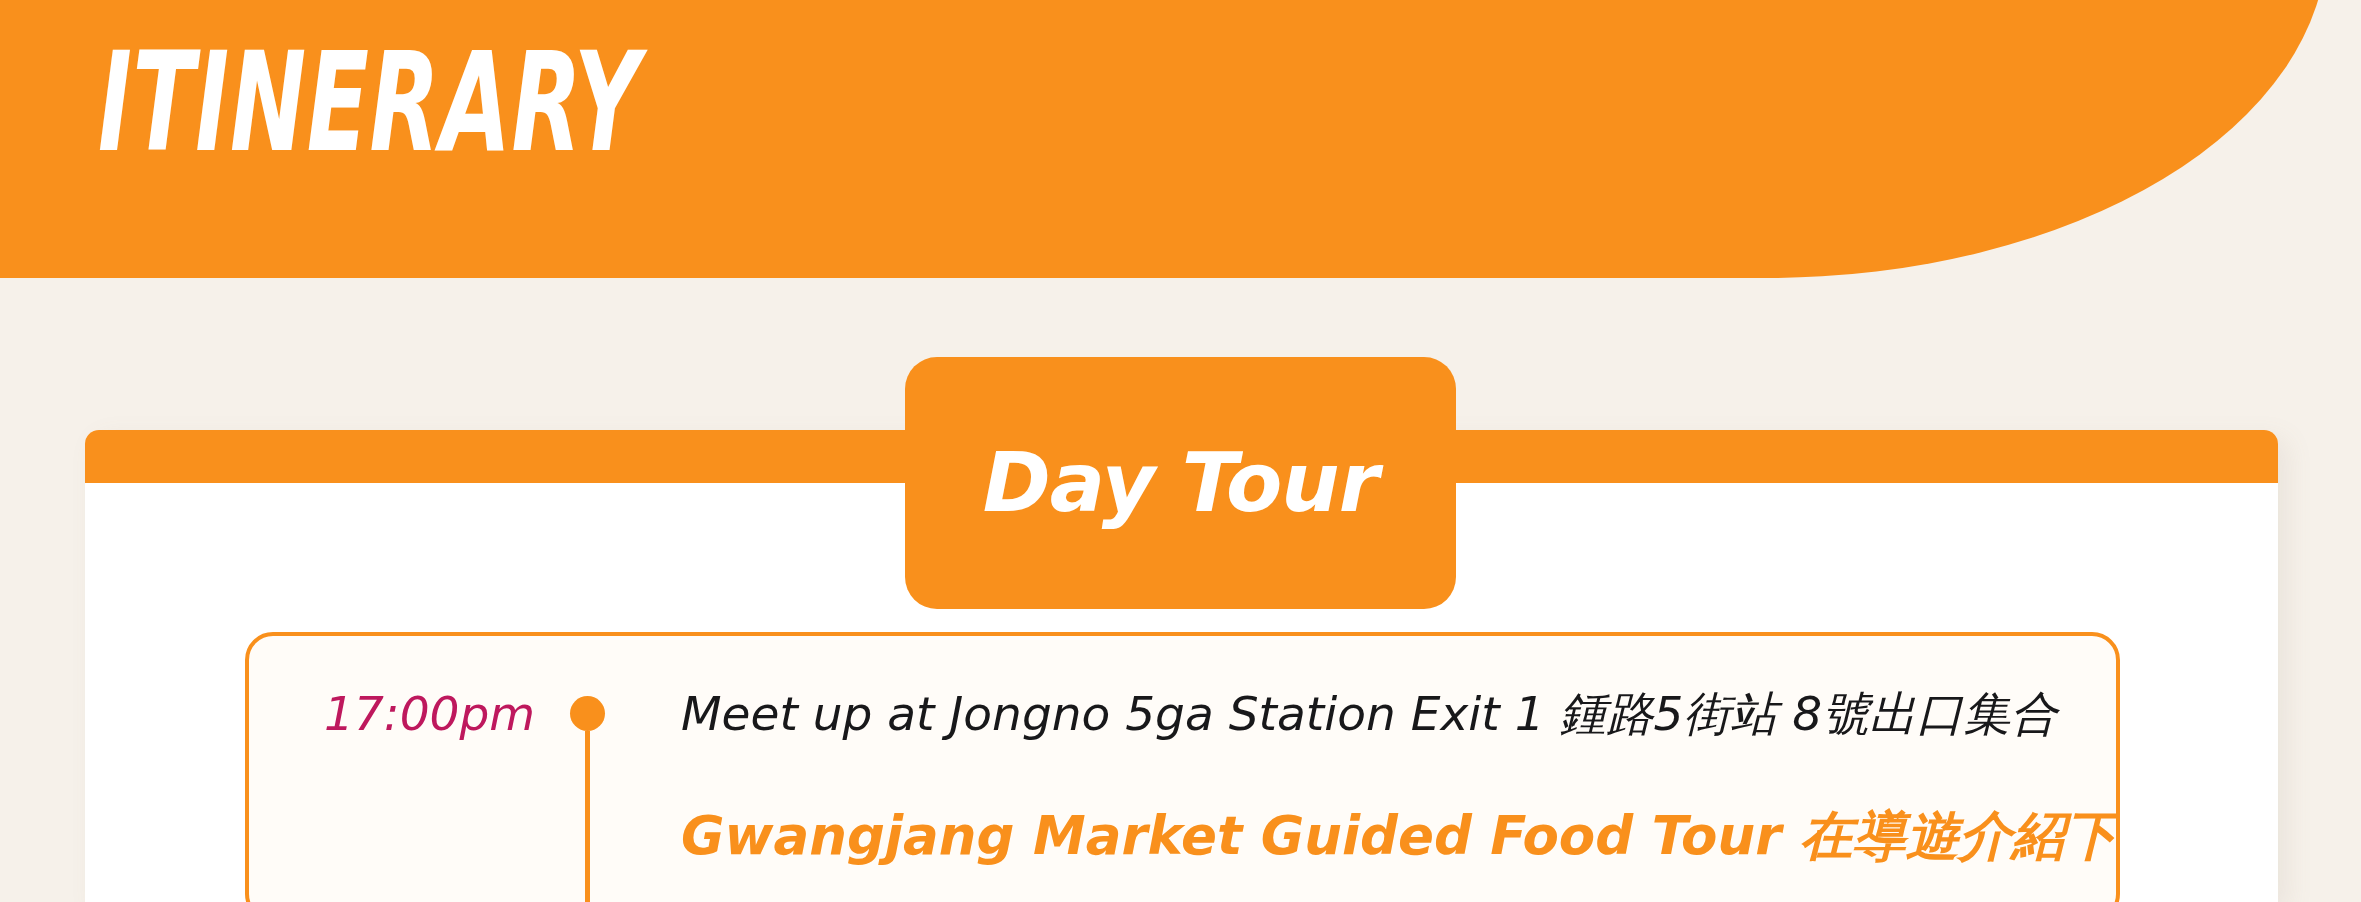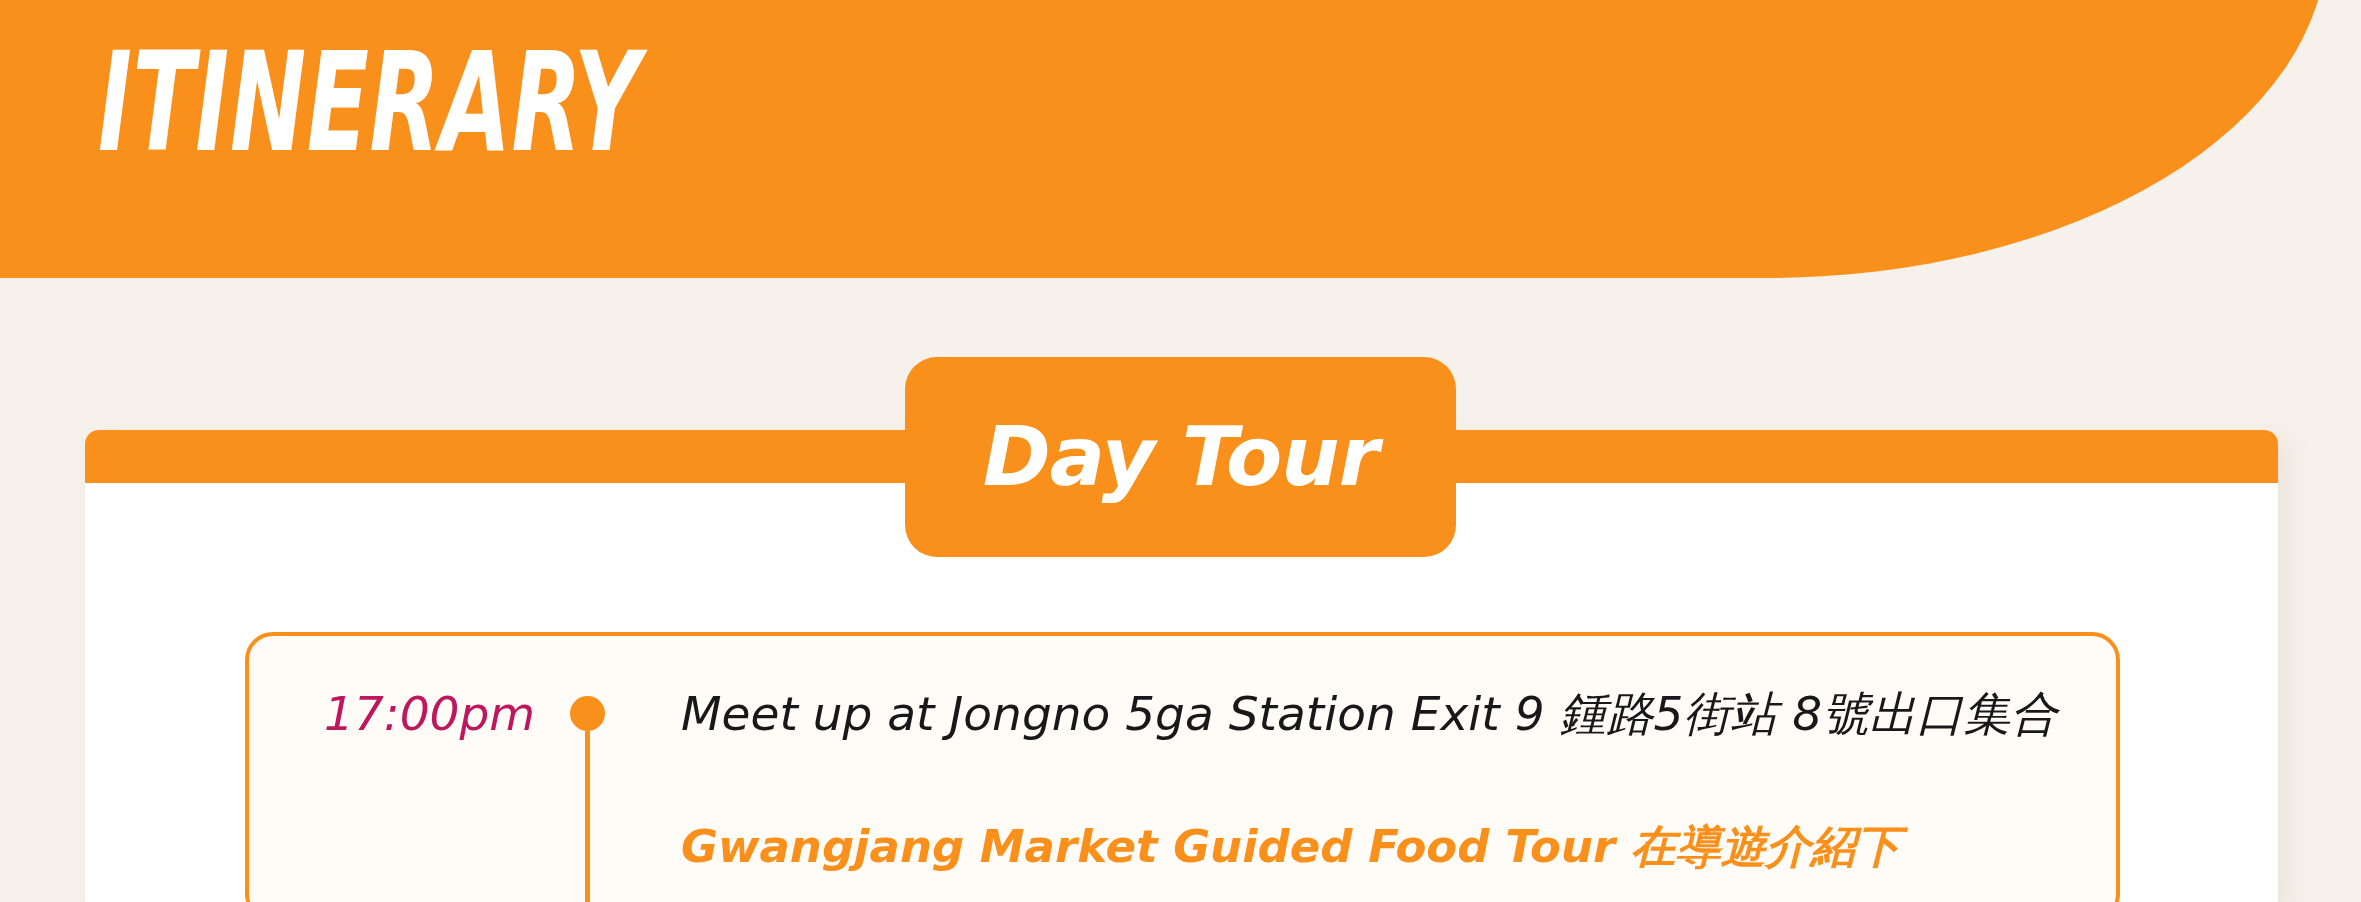--- a/index.html
+++ b/index.html
@@ -79,21 +79,21 @@
     border-top-left-radius: 14px;
     border-top-right-radius: 14px;
   }
 
   
   .day-badge {
     position: absolute;
     left: 905px;
     top: 357px;
     width: 551px;
-    height: 200px;
+    height: 252px;
     background: #F9901C;
     border-radius: 32px;
     display: flex;
     align-items: center;
     justify-content: center;
     z-index: 5;
     text-align: center;
   }
 
   .day-badge-label {
@@ -176,22 +176,21 @@
   .tl-text-primary {
     color: #18181A;
     font-family: "DejaVu Sans", "Liberation Sans", sans-serif;
     font-weight: 400;
   }
 
   .tl-text-highlight {
     color: #F9901C;
     font-family: "DejaVu Sans", "Liberation Sans", sans-serif;
     font-weight: 700;
-    font-size: 45px;
-    margin-top: 11px;
+    font-size: 53px;
   }
 </style>
 </head>
 <body>
 
 <div id="page">
 
   <div class="header-banner">
     <h1 class="header-title">ITINERARY</h1>
   </div>
@@ -204,21 +203,21 @@
     <span class="day-badge-label">Day Tour</span>
   </div>
 
   <div class="timeline-box">
 
     <div class="timeline-spine"></div>
     <div class="timeline-dot"></div>
 
     <div class="tl-row tl-row-1">
       <span class="tl-time">17:00pm</span>
-      <span class="tl-text tl-text-primary">Meet up at Jongno 5ga Station Exit 9 鍾路5街站 8號出口集合</span>
+      <span class="tl-text tl-text-primary">Meet up at Jongno 5ga Station Exit 1 鍾路5街站 8號出口集合</span>
     </div>
 
     <div class="tl-row tl-row-2">
       <span class="tl-time"></span>
       <span class="tl-text tl-text-highlight">Gwangjang Market Guided Food Tour 在導遊介紹下</span>
     </div>
 
   </div>
 
 </div>

